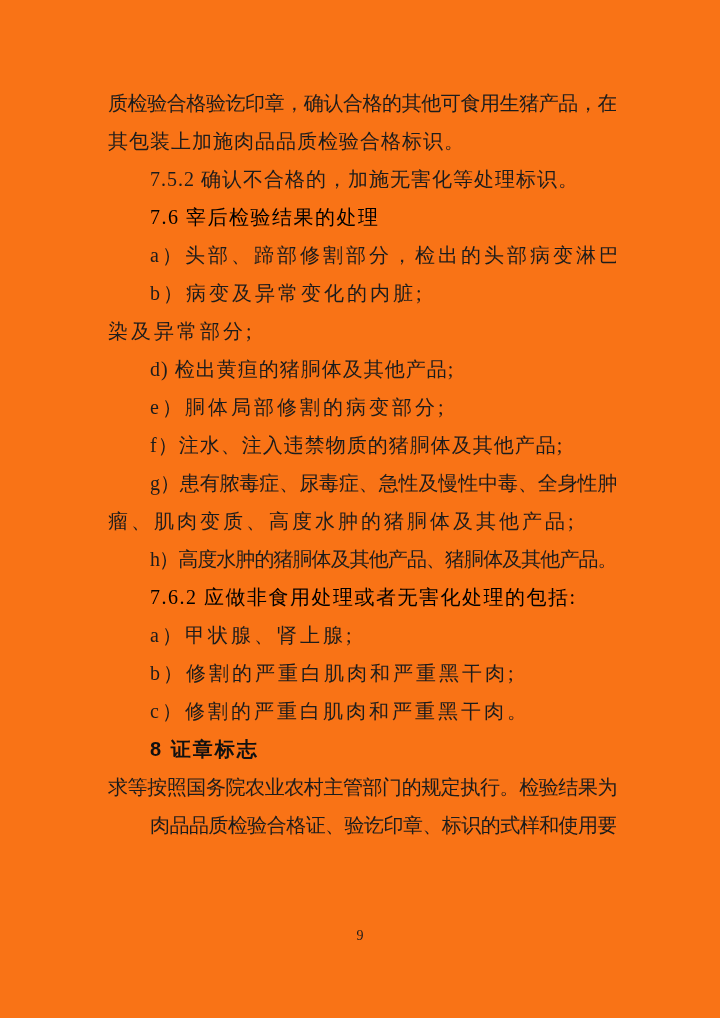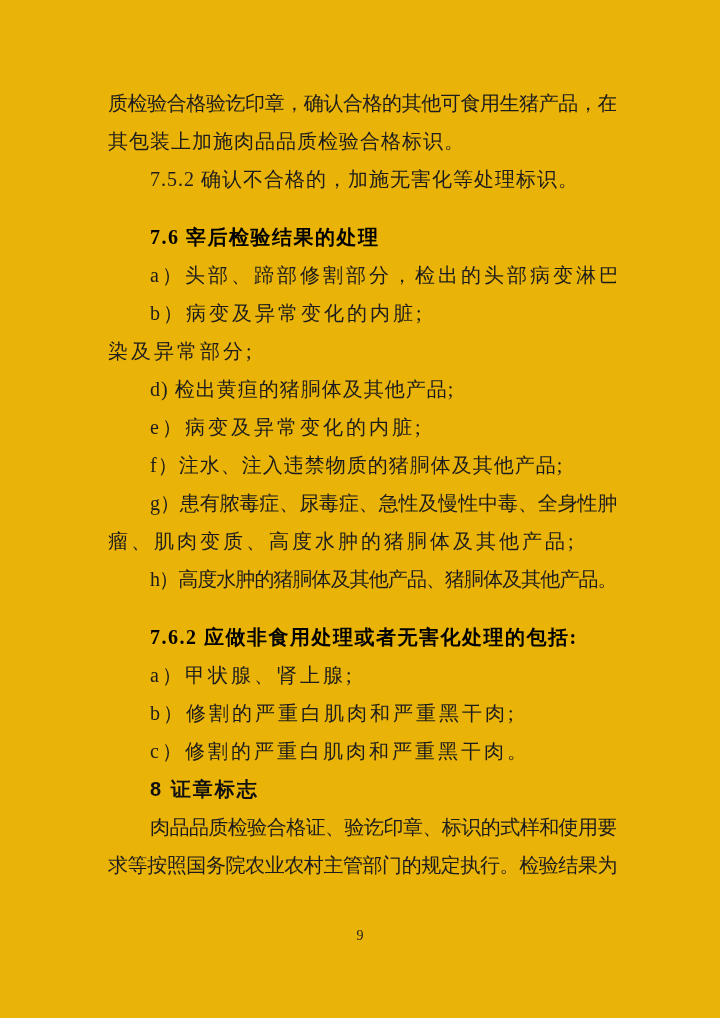--- a/index.html
+++ b/index.html
@@ -13,21 +13,21 @@
     overflow: hidden;
     position: relative;
     font-family: "Liberation Serif", "DejaVu Serif", serif;
     color: #1c1c1c;
   }
   .page {
     position: absolute;
     left: 0; top: 0;
     width: 720px;
     height: 1018px;
-    background: #eab308;
+    background: #f97316;
   }
   .content {
     position: absolute;
     left: 108px;
     top: 84px;
     width: 508px;
   }
   .ln {
     font-size: 20px;
     line-height: 38px;
@@ -39,24 +39,23 @@
   
   .jf {
     white-space: normal;
     letter-spacing: -1.5px;
     text-align: justify;
     text-align-last: justify;
   }
   .ind { padding-left: 42px; }
   .sp  { letter-spacing: 3px; }
   .bold {
-    font-weight: bold;
+    font-weight: normal;
     color: #000000;
     letter-spacing: 1.5px;
-    margin-top: 20px;
   }
   .hei {
     font-family: "Liberation Sans", "DejaVu Sans", sans-serif;
     font-weight: 600;
     color: #111111;
     letter-spacing: 2px;
   }
   .page-num {
     position: absolute;
     left: 0;
@@ -74,27 +73,27 @@
 <div class="page">
   <div class="content">
     <div class="ln jf">质检验合格验讫印章，确认合格的其他可食用生猪产品，在</div>
     <div class="ln">其包装上加施肉品品质检验合格标识。</div>
     <div class="ln ind">7.5.2 确认不合格的，加施无害化等处理标识。</div>
     <div class="ln ind bold">7.6 宰后检验结果的处理</div>
     <div class="ln ind sp">a）头部、蹄部修割部分，检出的头部病变淋巴结;</div>
     <div class="ln ind sp">b）病变及异常变化的内脏;</div>
     <div class="ln sp">染及异常部分;</div>
     <div class="ln ind">d) 检出黄疸的猪胴体及其他产品;</div>
-    <div class="ln ind sp">e）病变及异常变化的内脏;</div>
+    <div class="ln ind sp">e）胴体局部修割的病变部分;</div>
     <div class="ln ind">f）注水、注入违禁物质的猪胴体及其他产品;</div>
     <div class="ln ind jf">g）患有脓毒症、尿毒症、急性及慢性中毒、全身性肿</div>
     <div class="ln sp">瘤、肌肉变质、高度水肿的猪胴体及其他产品;</div>
     <div class="ln ind jf">h）高度水肿的猪胴体及其他产品、猪胴体及其他产品。</div>
     <div class="ln ind bold">7.6.2 应做非食用处理或者无害化处理的包括:</div>
     <div class="ln ind sp">a）甲状腺、肾上腺;</div>
     <div class="ln ind sp">b）修割的严重白肌肉和严重黑干肉;</div>
     <div class="ln ind sp">c）修割的严重白肌肉和严重黑干肉。</div>
     <div class="ln ind hei">8 证章标志</div>
+    <div class="ln jf">求等按照国务院农业农村主管部门的规定执行。检验结果为</div>
     <div class="ln ind jf">肉品品质检验合格证、验讫印章、标识的式样和使用要</div>
-    <div class="ln jf">求等按照国务院农业农村主管部门的规定执行。检验结果为</div>
   </div>
   <div class="page-num">9</div>
 </div>
 
 </body></html>

